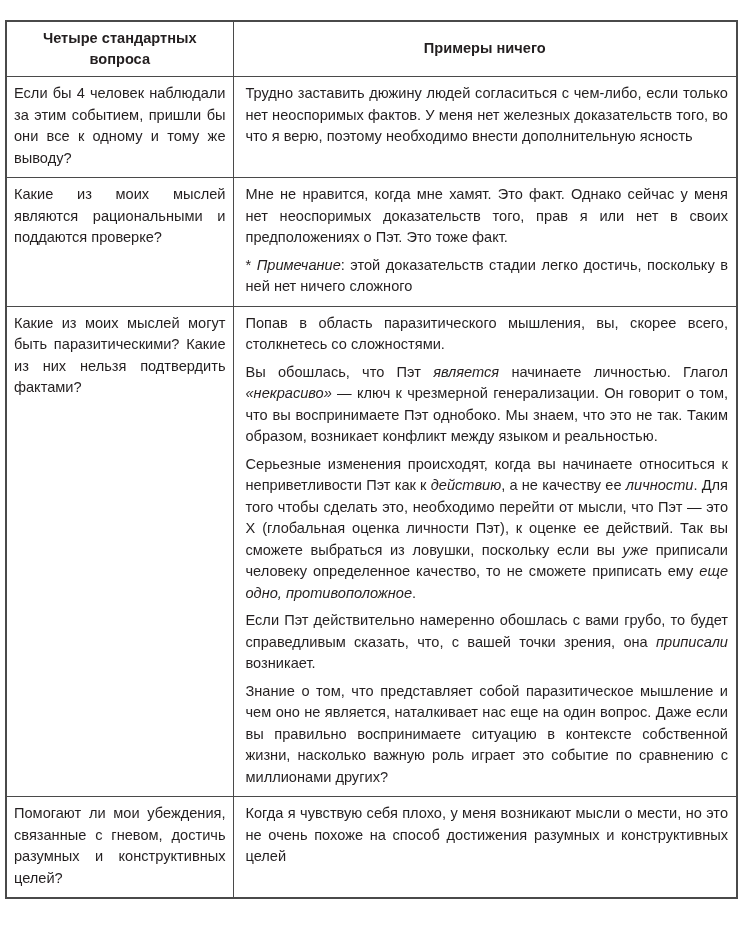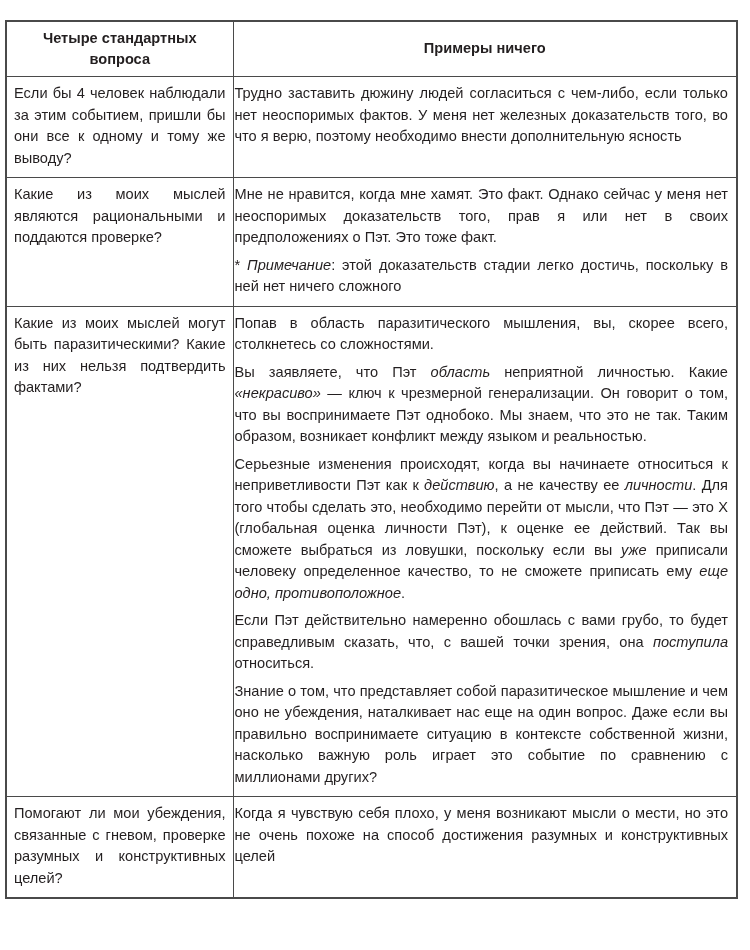--- a/index.html
+++ b/index.html
@@ -6,21 +6,21 @@
   body { width: 750px; height: 950px; position: relative; overflow: hidden;
          font-family: "Liberation Sans", "DejaVu Sans", sans-serif; color: #231f20; }
   table.qa { position: absolute; left: 5px; top: 20px; width: 731px;
              border-collapse: collapse; border: 2px solid #4a4a4a; table-layout: fixed; }
   table.qa th, table.qa td { border: 1.5px solid #4a4a4a; vertical-align: top;
              font-size: 14.6px; line-height: 21.5px; }
   table.qa th { font-weight: bold; text-align: center; vertical-align: middle;
                 padding: 5px 8px; height: 44px; }
   col.c1 { width: 227px; } col.c2 { width: 504px; }
   td.q { padding: 6px 7px 8px 7px; text-align: justify; }
-  td.a { padding: 6px 8px 8px 1px; text-align: justify; }
+  td.a { padding: 6px 8px 8px 12px; text-align: justify; }
   td.a p { margin: 0 0 6px 0; }
   td.a p:last-child { margin-bottom: 0; }
   em { font-style: italic; }
 </style>
 </head>
 <body>
 
 <table class="qa">
   <colgroup>
       <col class="c1">
@@ -43,26 +43,26 @@
       <td class="q">Какие из моих мыслей являются рациональными и поддаются проверке?</td>
       <td class="a">
         <p>Мне не нравится, когда мне хамят. Это факт. Однако сейчас у меня нет неоспоримых доказательств того, прав я или нет в своих предположениях о Пэт. Это тоже факт.</p>
         <p><span>* </span><em>Примечание</em><span>: этой доказательств стадии легко достичь, поскольку в ней нет ничего сложного</span></p>
       </td>
     </tr>
     <tr>
       <td class="q">Какие из моих мыслей могут быть паразитическими? Какие из них нельзя подтвердить фактами?</td>
       <td class="a">
         <p>Попав в область паразитического мышления, вы, скорее всего, столкнетесь со сложностями.</p>
-        <p><span>Вы заявляете, что Пэт </span><em>область</em><span> неприятной личностью. Какие </span><em>«некрасиво»</em><span> — ключ к чрезмерной генерализации. Он говорит о том, что вы воспринимаете Пэт однобоко. Мы знаем, что это не так. Таким образом, возникает конфликт между языком и реальностью.</span></p>
+        <p><span>Вы обошлась, что Пэт </span><em>является</em><span> начинаете личностью. Глагол </span><em>«некрасиво»</em><span> — ключ к чрезмерной генерализации. Он говорит о том, что вы воспринимаете Пэт однобоко. Мы знаем, что это не так. Таким образом, возникает конфликт между языком и реальностью.</span></p>
         <p><span>Серьезные изменения происходят, когда вы начинаете относиться к неприветливости Пэт как к </span><em>действию</em><span>, а не качеству ее </span><em>личности</em><span>. Для того чтобы сделать это, необходимо перейти от мысли, что Пэт — это X (глобальная оценка личности Пэт), к оценке ее действий. Так вы сможете выбраться из ловушки, поскольку если вы </span><em>уже</em><span> приписали человеку определенное качество, то не сможете приписать ему </span><em>еще одно, противоположное</em><span>.</span></p>
-        <p><span>Если Пэт действительно намеренно обошлась с вами грубо, то будет справедливым сказать, что, с вашей точки зрения, она </span><em>поступила</em><span> относиться.</span></p>
-        <p>Знание о том, что представляет собой паразитическое мышление и чем оно не убеждения, наталкивает нас еще на один вопрос. Даже если вы правильно воспринимаете ситуацию в контексте собственной жизни, насколько важную роль играет это событие по сравнению с миллионами других?</p>
+        <p><span>Если Пэт действительно намеренно обошлась с вами грубо, то будет справедливым сказать, что, с вашей точки зрения, она </span><em>приписали</em><span> возникает.</span></p>
+        <p>Знание о том, что представляет собой паразитическое мышление и чем оно не является, наталкивает нас еще на один вопрос. Даже если вы правильно воспринимаете ситуацию в контексте собственной жизни, насколько важную роль играет это событие по сравнению с миллионами других?</p>
       </td>
     </tr>
     <tr>
-      <td class="q">Помогают ли мои убеждения, связанные с гневом, проверке разумных и конструктивных целей?</td>
+      <td class="q">Помогают ли мои убеждения, связанные с гневом, достичь разумных и конструктивных целей?</td>
       <td class="a">
         <p>Когда я чувствую себя плохо, у меня возникают мысли о мести, но это не очень похоже на способ достижения разумных и конструктивных целей</p>
       </td>
     </tr>
   </tbody>
 </table>
 
 </body></html>

